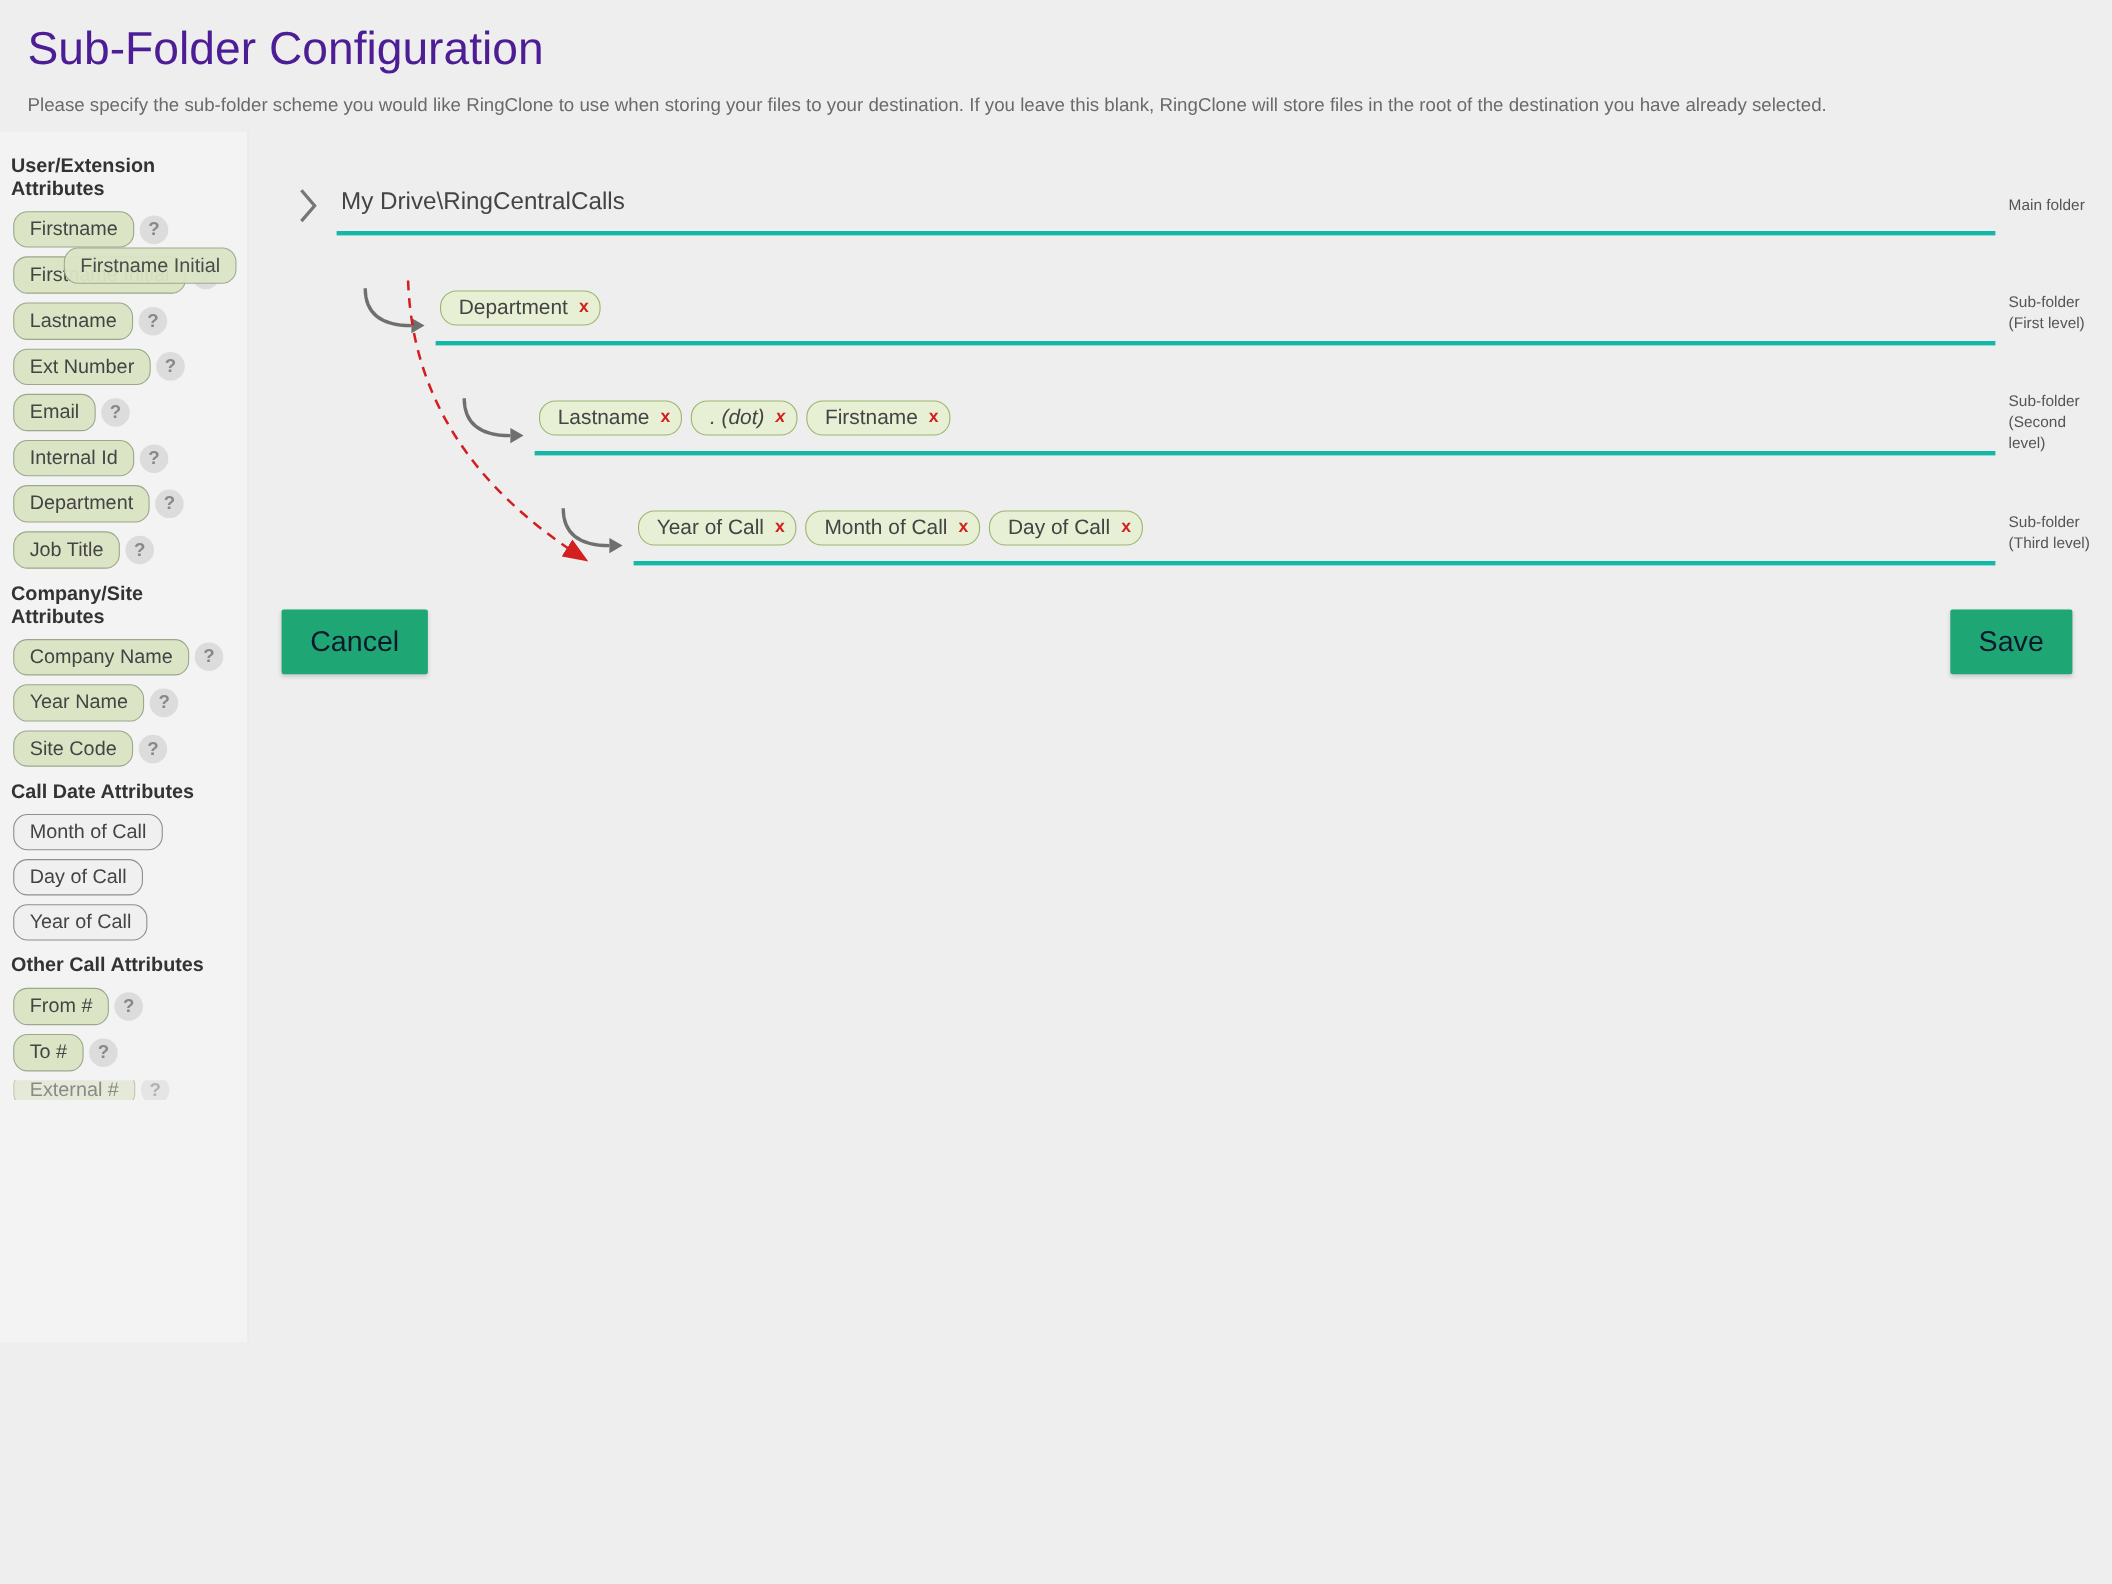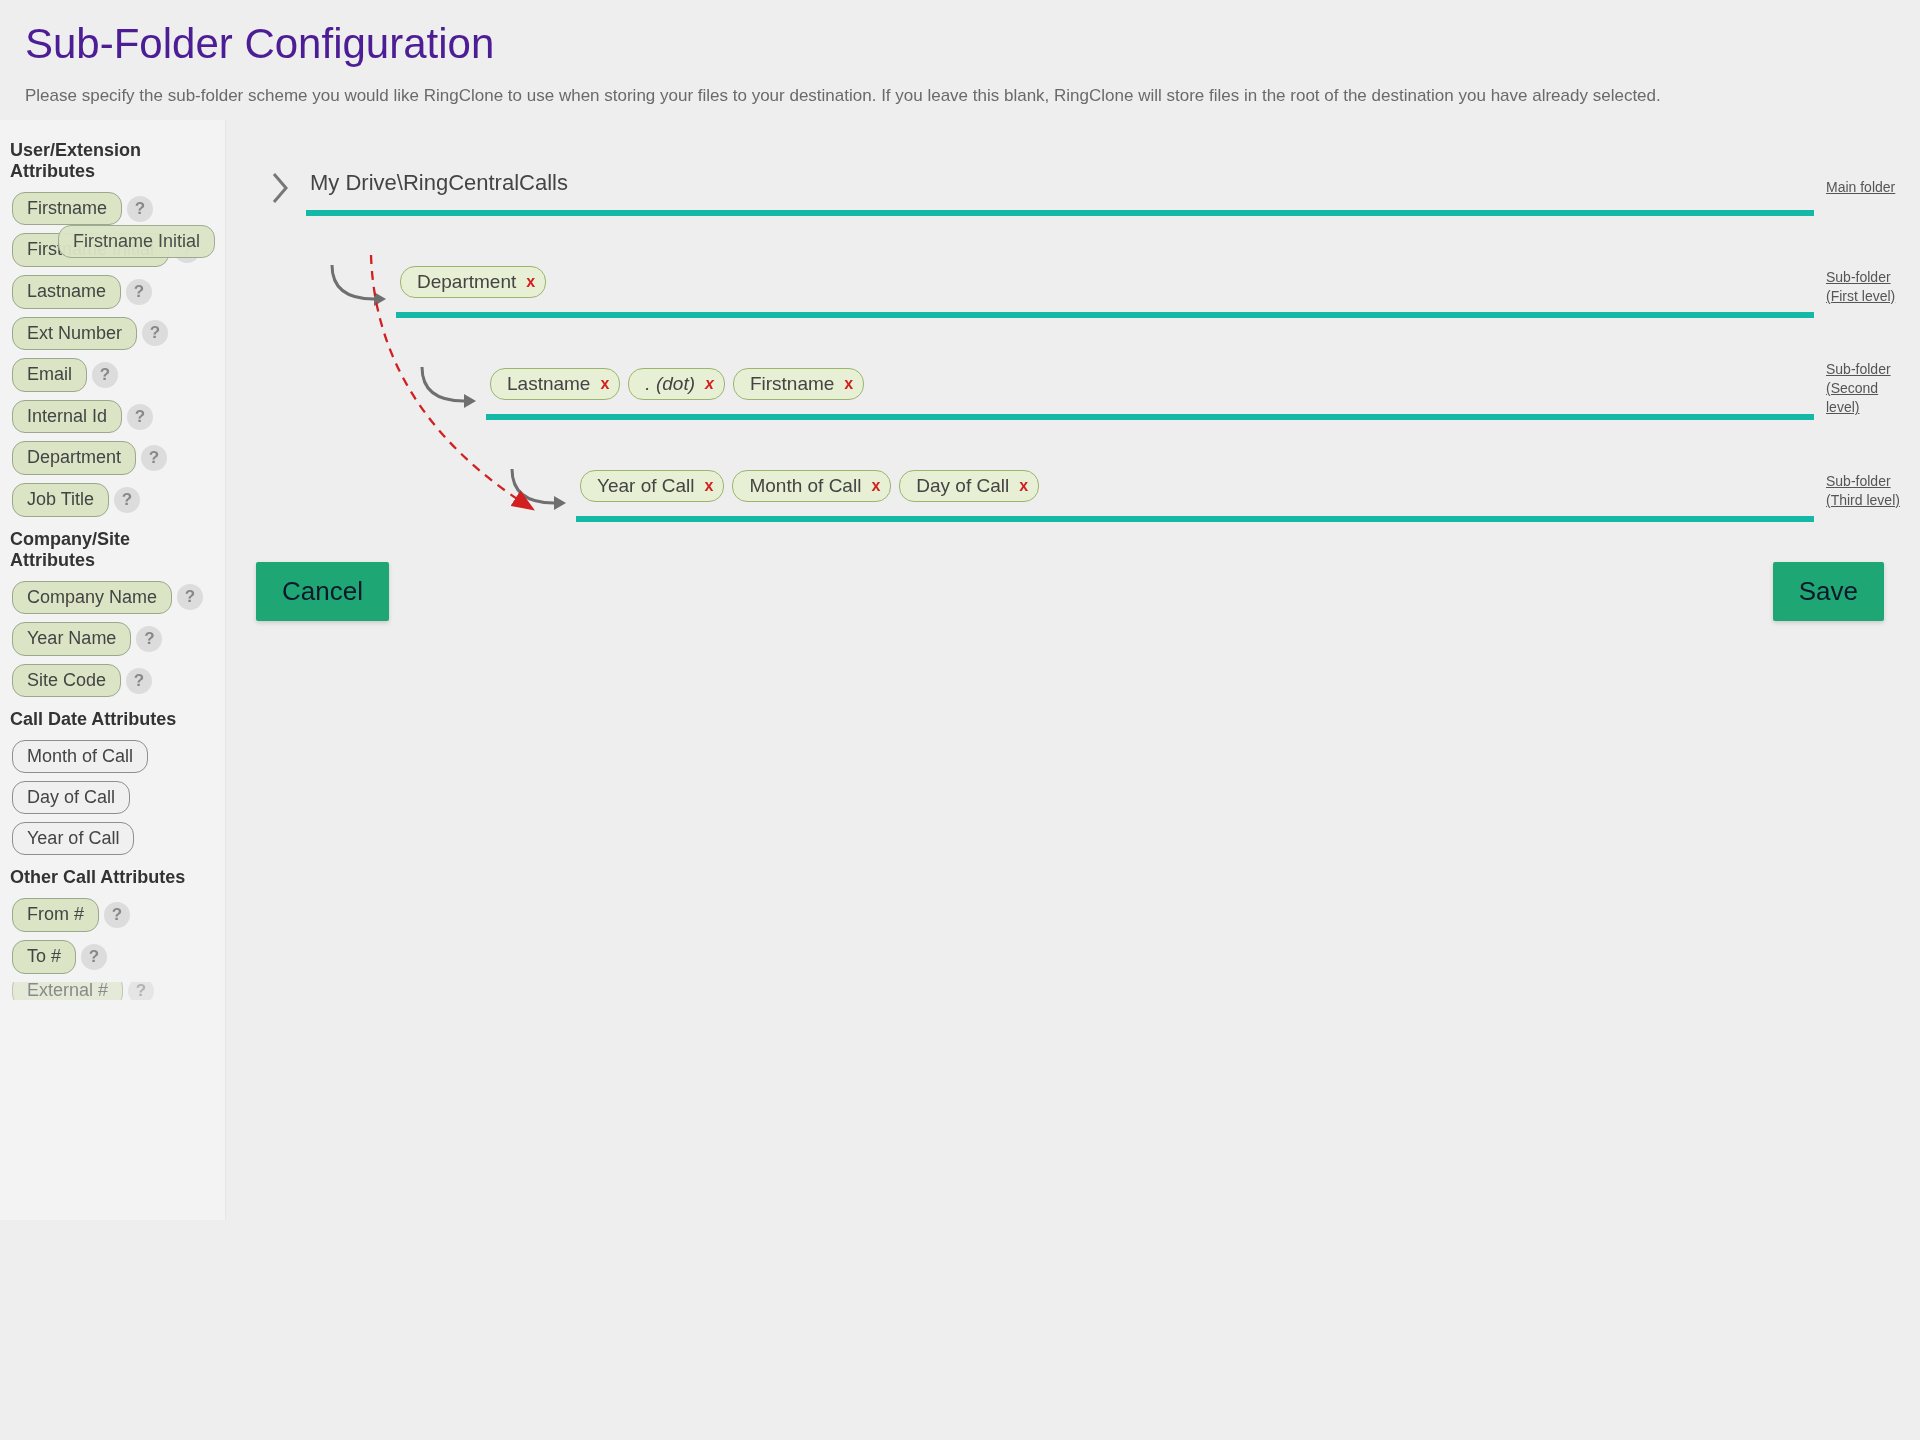--- a/index.html
+++ b/index.html
@@ -88,34 +88,33 @@
     flex: 1;
     padding: 40px 18px 40px 30px;
     position: relative;
   }
   .folder-row {
     display:flex;
     align-items:center;
   }
   .row-content {
     flex:1;
-    border-bottom: 6px solid #14b8a6;
+    border-bottom: 4px solid #14b8a6;
     padding: 10px 4px 14px 4px;
     min-height: 50px;
     display:flex;
     gap:8px;
     flex-wrap: wrap;
   }
   .row-label {
     width: 76px;
     font-size: 14px;
     color: #555;
     margin-left: 12px;
     line-height: 1.35;
-    text-decoration: underline;
   }
   .drop-pill {
     display:inline-flex;
     align-items:center;
     background: #e7efd4;
     border: 1px solid #9cb56e;
     border-radius: 15px;
     padding: 4px 10px 4px 16px;
     font-size: 19px;
     color: #444;

